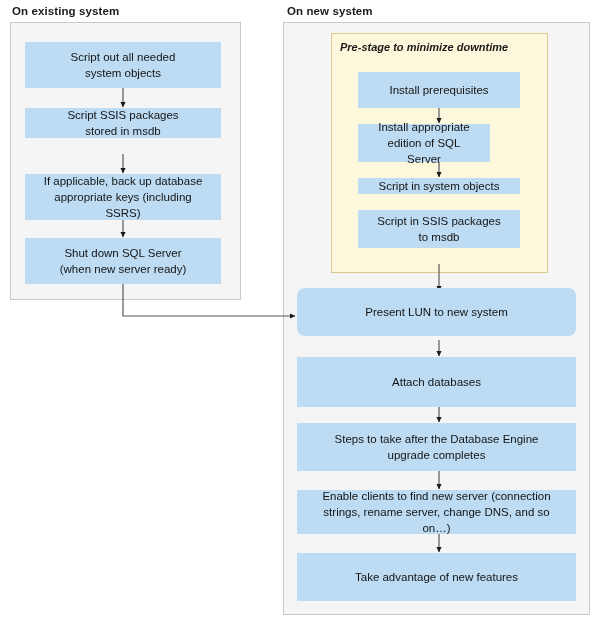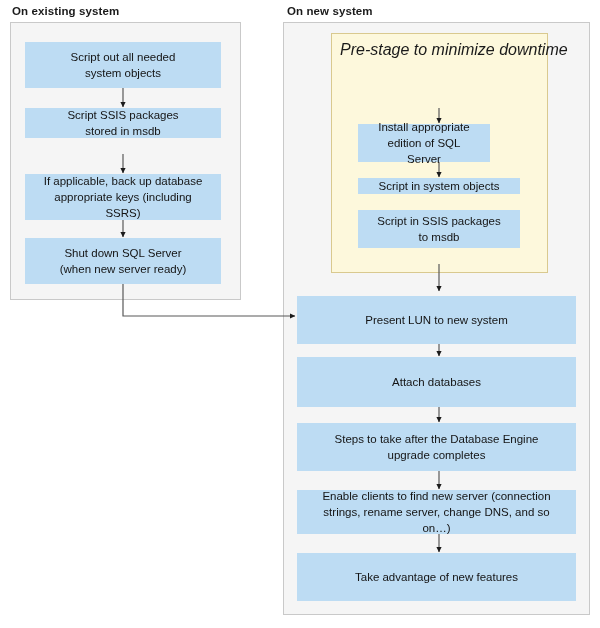--- a/index.html
+++ b/index.html
@@ -50,22 +50,22 @@
   .group-box {
     position: absolute;
     background: #fdf8dc;
     border: 1px solid #d9c98f;
     box-sizing: border-box;
   }
   #prestage-box { left: 331px; top: 33px; width: 217px; height: 240px; }
 
   .group-label {
     position: absolute;
-    font-size: 16px;
-    font-weight: normal;
+    font-size: 11px;
+    font-weight: bold;
     font-style: italic;
     color: #1a1a1a;
     white-space: nowrap;
   }
   #prestage-label { left: 340px; top: 41px; }
 
   
   .node {
     position: absolute;
     background: #bddcf3;
@@ -87,21 +87,21 @@
   #n-l3 { left: 25px; top: 174px; width: 196px; height: 46px; }
   #n-l4 { left: 25px; top: 238px; width: 196px; height: 46px; }
 
   
   #n-p1 { left: 358px; top: 72px;  width: 162px; height: 36px; }
   #n-p2 { left: 358px; top: 124px; width: 132px; height: 38px; }
   #n-p3 { left: 358px; top: 178px; width: 162px; height: 16px; }
   #n-p4 { left: 358px; top: 210px; width: 162px; height: 38px; }
 
   
-  #n-r1 { left: 297px; top: 296px; width: 279px; height: 48px; }
+  #n-r1 { left: 297px; top: 288px; width: 279px; height: 48px; border-radius: 8px; }
   #n-r2 { left: 297px; top: 357px; width: 279px; height: 50px; }
   #n-r3 { left: 297px; top: 423px; width: 279px; height: 48px; }
   #n-r4 { left: 297px; top: 490px; width: 279px; height: 44px; }
   #n-r5 { left: 297px; top: 553px; width: 279px; height: 48px; }
 
   
   .connectors {
     position: absolute;
     left: 0; top: 0;
     width: 600px;
@@ -169,20 +169,25 @@
       <span>appropriate keys (including SSRS)</span>
     </span>
   </div>
   <div class="node" id="n-l4">
     <span>
       <span>Shut down SQL Server</span>
       <span>(when new server ready)</span>
     </span>
   </div>
 
+  <div class="node" id="n-p1">
+    <span>
+      <span>Install prerequisites</span>
+    </span>
+  </div>
   <div class="node" id="n-p2">
     <span>
       <span>Install appropriate</span>
       <span>edition of SQL Server</span>
     </span>
   </div>
   <div class="node" id="n-p3">
     <span>
       <span>Script in system objects</span>
     </span>

